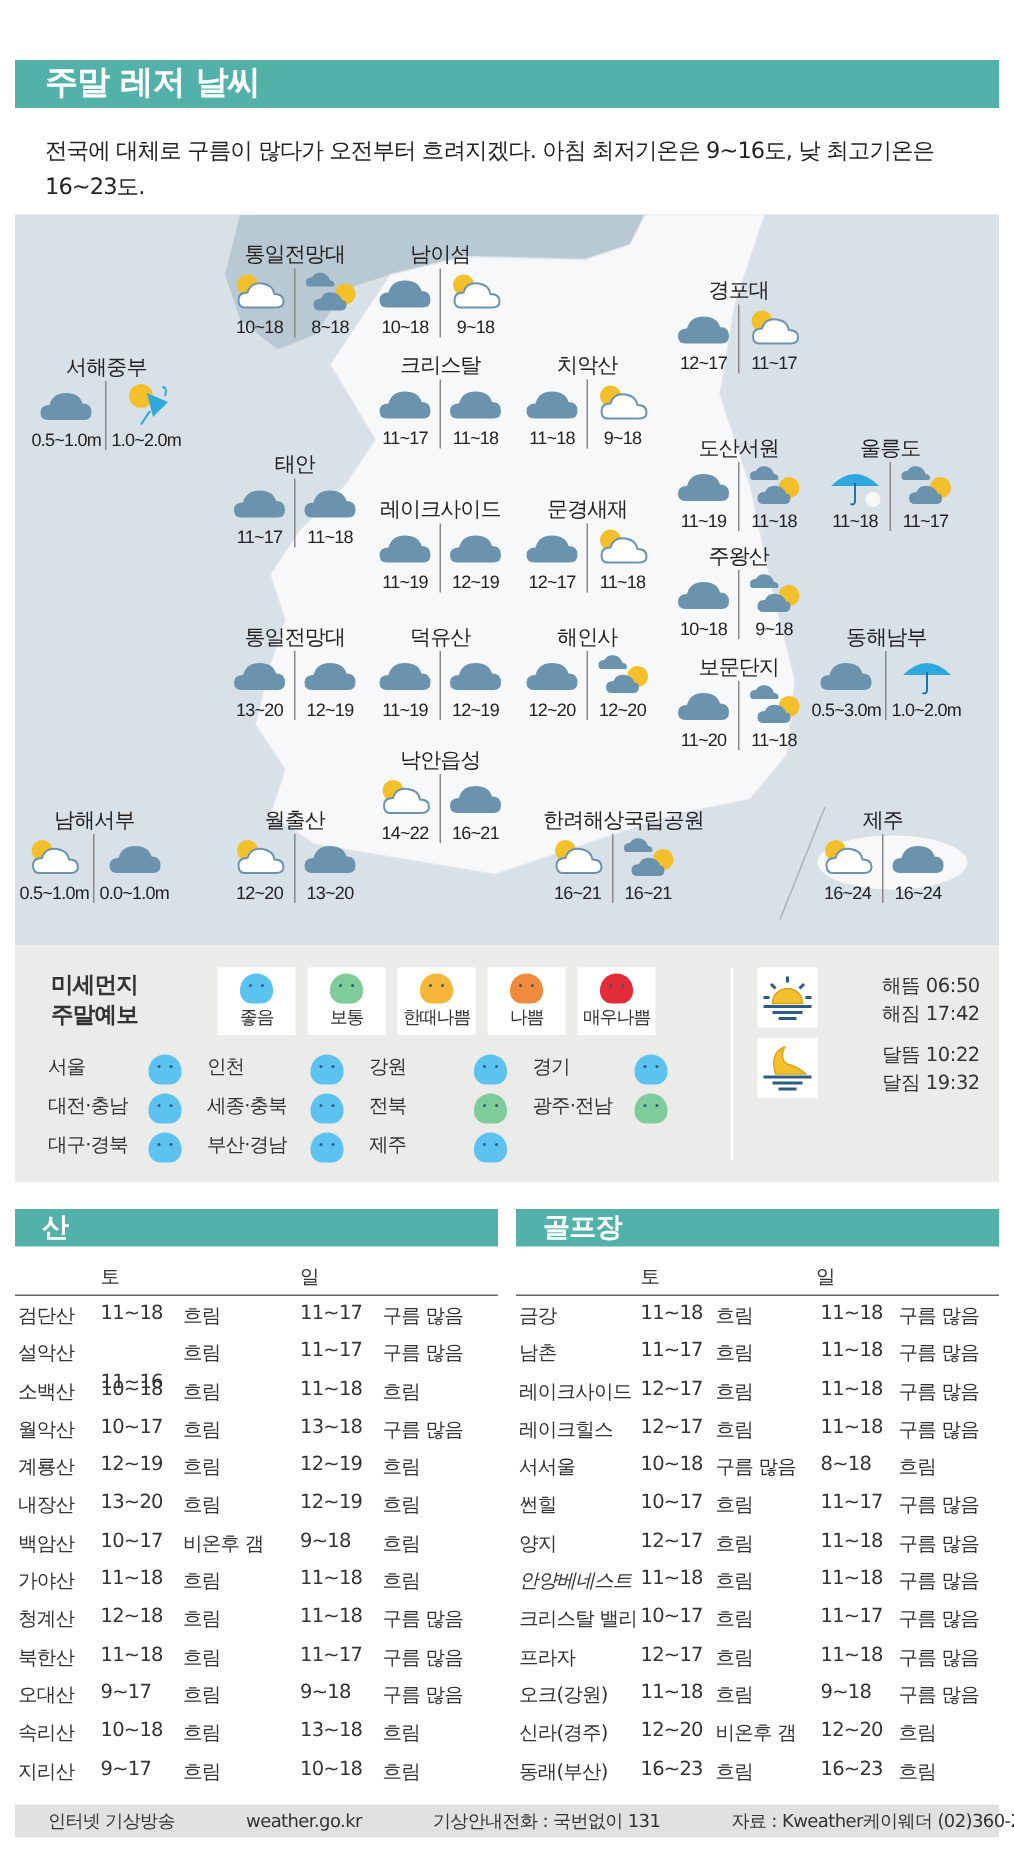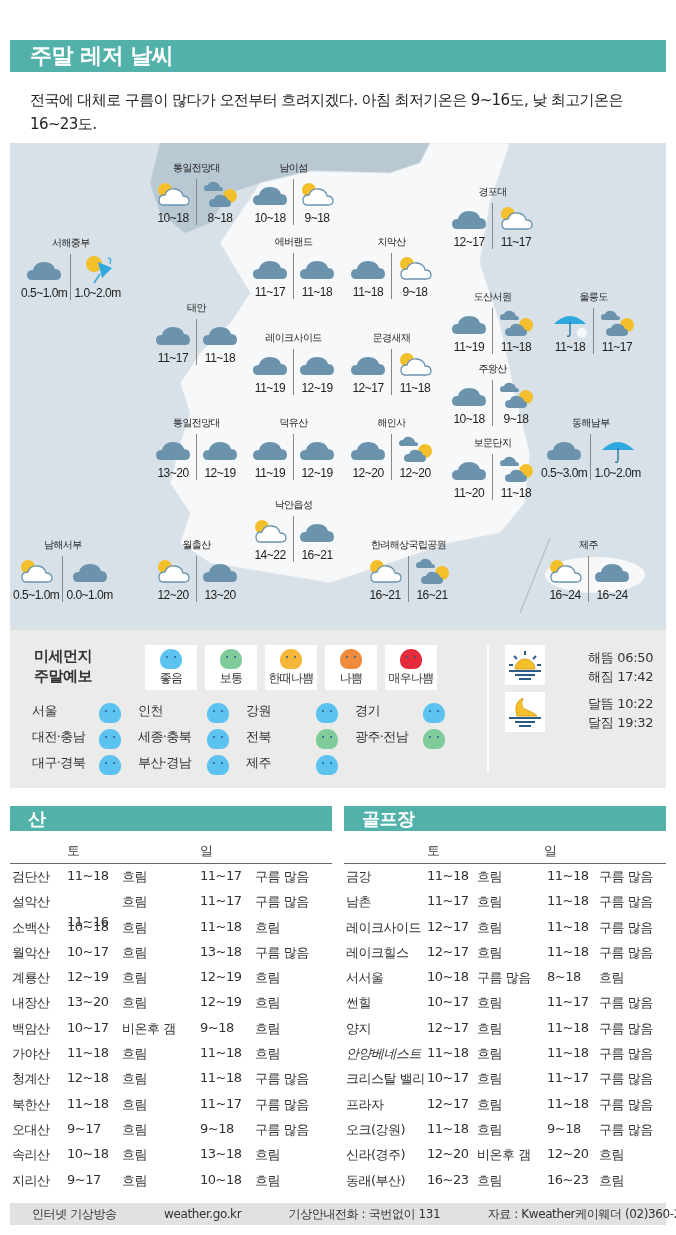--- a/index.html
+++ b/index.html
@@ -2,21 +2,21 @@
 <html><head>
 <meta charset="utf-8">
 <style>
   * { box-sizing: border-box; margin: 0; padding: 0; }
   body { width: 676px; height: 1235px; background: #ffffff; font-family: "DejaVu Sans", "Liberation Sans", sans-serif; color: #222; position: relative; overflow: hidden; }
   .title-bar { position: absolute; left: 10px; top: 40px; width: 656px; height: 32px; background: #52b2aa; color: #fff; font-weight: bold; font-size: 22px; padding-left: 20px; line-height: 32px; letter-spacing: -0.5px; }
   .summary { position: absolute; left: 30px; top: 88px; width: 630px; font-size: 15px; line-height: 24px; color: #222; letter-spacing: -0.6px; }
   .map { position: absolute; left: 10px; top: 143px; width: 656px; height: 487px; background: #d8e1e7; overflow: hidden; }
   .map svg.bg { position: absolute; left: 0; top: 0; }
   .loc { position: absolute; text-align: center; }
-  .loc .name { font-size: 10px; color: #222; letter-spacing: -0.6px; white-space: nowrap; height: 18px; }
+  .loc .name { font-size: 14px; color: #222; letter-spacing: -0.6px; white-space: nowrap; height: 18px; }
   .loc .pair { display: flex; align-items: flex-start; }
   .loc .cell { display: flex; flex-direction: column; align-items: center; padding: 0 3px; }
   .loc .cell + .cell { border-left: 1px solid #888; }
   .loc .icon { width: 40px; height: 30px; position: relative; }
   .loc .temp { font-size: 12px; color: #222; letter-spacing: -0.5px; white-space: nowrap; margin-top: 2px; font-family: "Liberation Sans Narrow", "Liberation Sans", sans-serif; }
   .dust { position: absolute; left: 10px; top: 630px; width: 656px; height: 158px; background: #ebebe9; }
   .dust-title { position: absolute; left: 24px; top: 16px; font-size: 15px; font-weight: bold; line-height: 20px; color: #333; letter-spacing: -0.5px; }
   .legend { position: absolute; top: 15px; height: 45px; width: 52px; background: #fff; display: flex; flex-direction: column; align-items: center; justify-content: flex-start; padding-top: 4px; }
   .legend .lbl { font-size: 12px; color: #333; letter-spacing: -0.8px; white-space: nowrap; margin-top: 1px; }
   .face { width: 22px; height: 20px; border-radius: 11px 11px 8px 8px; position: relative; }
@@ -131,21 +131,21 @@
               <path d="M20,8 L34,14 L24,24 Z" fill="#2ea8dd"></path>
               <line x1="22" y1="20" x2="16" y2="29" stroke="#2ea8dd" stroke-width="1.5"></line>
               <path d="M32,10 Q34,4 30,4" fill="none" stroke="#2ea8dd" stroke-width="1.3"></path>
             </svg></div>
           <div class="temp">1.0~2.0m</div>
         </div>
     </div>
   </div>
 
   <div class="loc" style="left:237px;top:92px">
-    <div class="name">에버랜드</div>
+    <div class="name">크리스탈</div>
     <div class="pair">
       <div class="cell">
           <div class="icon"><svg width="40" height="30">
               <path d="M8,26 Q3,26 3,21 Q3,16 9,16 Q11,8 20,8 Q29,8 31,15 Q37,15 37,21 Q37,26 32,26 Z" fill="#6b93ad"></path>
             </svg></div>
           <div class="temp">11~17</div>
         </div>
       <div class="cell">
           <div class="icon"><svg width="40" height="30">
               <path d="M8,26 Q3,26 3,21 Q3,16 9,16 Q11,8 20,8 Q29,8 31,15 Q37,15 37,21 Q37,26 32,26 Z" fill="#6b93ad"></path>

